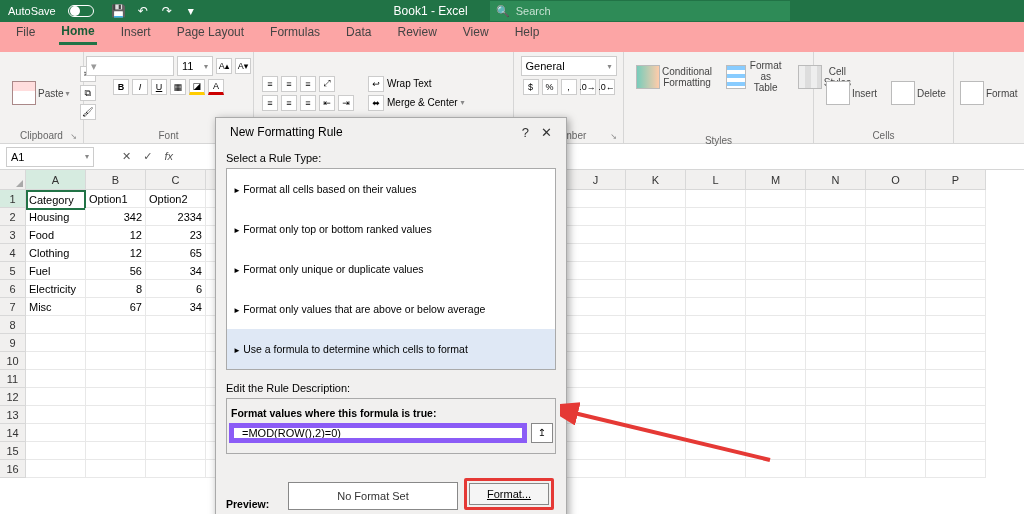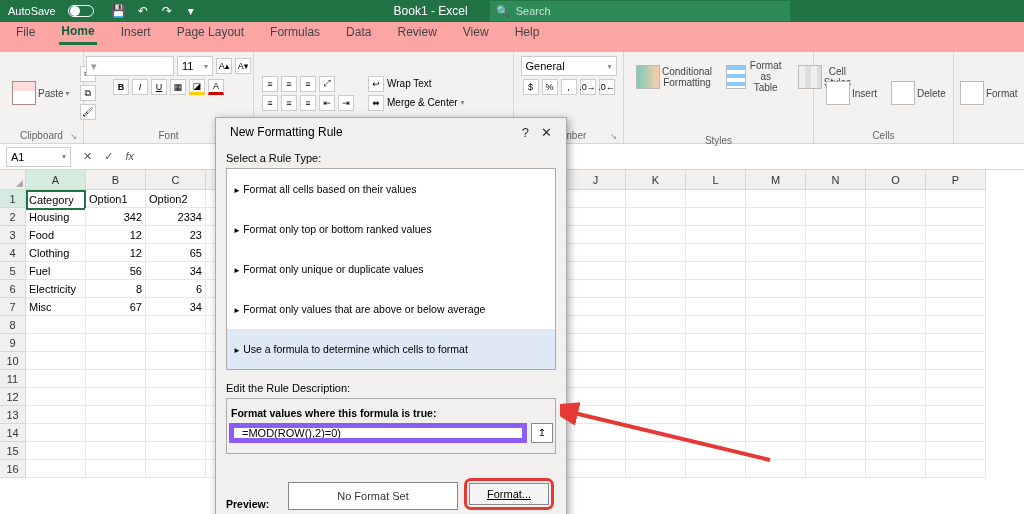--- a/index.html
+++ b/index.html
@@ -31,21 +31,21 @@
 .big-btn { display: flex; align-items: center; gap: 2px; padding: 4px; font-size: 10px; color: #444; }
 .big-icon { width: 24px; height: 24px; border: 1px solid #bbb; background: #fff; }
 .small-icon { width: 16px; height: 16px; display: inline-flex; align-items: center; justify-content: center; border: 1px solid #ccc; font-size: 9px; background: #fff; }
 .stack { display: flex; flex-direction: column; gap: 3px; }
 .row { display: flex; gap: 3px; align-items: center; }
 .dd { font-size: 8px; color: #888; }
 .sel { height: 20px; border: 1px solid #ccc; background: #fff; font-size: 11px; padding: 0 4px; display: flex; align-items: center; }
 
 
 .fx-bar { display: flex; align-items: center; height: 26px; border-bottom: 1px solid #d6d6d6; }
-.namebox { width: 65px; height: 20px; border: 1px solid #ccc; margin: 0 4px 0 6px; display: flex; align-items: center; padding: 0 4px; font-size: 11px; justify-content: space-between; }
+.namebox { width: 88px; height: 20px; border: 1px solid #ccc; margin: 0 20px 0 6px; display: flex; align-items: center; padding: 0 4px; font-size: 11px; justify-content: space-between; }
 .fx-buttons { display: flex; gap: 12px; padding: 0 8px; color: #555; }
 .fx-input { flex: 1; border: 0; height: 20px; font-size: 11px; padding: 0 6px; outline: none; }
 
 
 .grid-area { position: relative; background: #fff; }
 .col-headers { display: flex; height: 20px; }
 .corner { width: 26px; border: 1px solid #d8d8d8; background: #f1f0ef; border-top: 0; border-left: 0; position: relative; }
 .corner::after { content: ""; position: absolute; right: 2px; bottom: 2px; border-left: 7px solid transparent; border-bottom: 7px solid #a9a9a9; }
 .ch { width: 60px; text-align: center; border: 1px solid #d8d8d8; border-left: 0; border-top: 0; background: #f1f0ef; font-size: 11px; line-height: 20px; color: #333; }
 .ch.sel-col { background: #d6ebe0; }
@@ -68,21 +68,21 @@
 .listbox div::before { content: "► "; color: #000; font-size: 8px; }
 .listbox .sel-item { background: #dfe8f5; }
 .desc-h { margin-top: 12px; }
 .formula-lbl { font-weight: bold; font-size: 10.5px; margin: 6px 0 4px 2px; }
 .formula-row { display: flex; gap: 4px; margin-bottom: 4px; }
 .formula-in { flex: 1; border: 5px solid #8b5cf6; height: 20px; font-size: 11px; padding: 0 8px; background: #fff; text-decoration: underline; }
 .collapse-btn { width: 22px; height: 20px; border: 1px solid #888; background: #fff; font-size: 10px; text-align: center; line-height: 18px; }
 .preview-row { display: flex; align-items: flex-end; gap: 6px; margin-top: 24px; }
 .preview-lbl { font-weight: bold; font-size: 10.5px; width: 56px; }
 .preview-box { border: 1px solid #888; width: 170px; height: 28px; display: flex; align-items: center; justify-content: center; font-size: 11px; color: #333; background: #fff; }
-.fmt-btn-wrap { border: 3px solid #e53935; border-radius: 7px; padding: 2px; }
+.fmt-btn-wrap { border: 3px solid #e53935; border-radius: 2px; padding: 2px; }
 .fmt-btn { width: 80px; height: 22px; border: 1px solid #888; background: #f5f5f5; font-size: 11px; display: flex; align-items: center; justify-content: center; }
 .fmt-btn span { text-decoration: underline; }
 .d-actions { display: flex; justify-content: flex-end; gap: 3px; margin-top: 14px; }
 .d-btn { width: 80px; height: 22px; border: 1px solid #888; background: #f5f5f5; font-size: 11px; line-height: 20px; text-align: center; }
 .d-btn.primary { border: 1px solid #2b66c9; background: #eaf1fd; }
 
 
 .arrow-svg { position: absolute; left: 560px; top: 400px; pointer-events: none; }
 .edit-top { border: 1px solid #aaa; margin-top: 2px; padding: 2px 2px 6px 2px; }
 </style>

